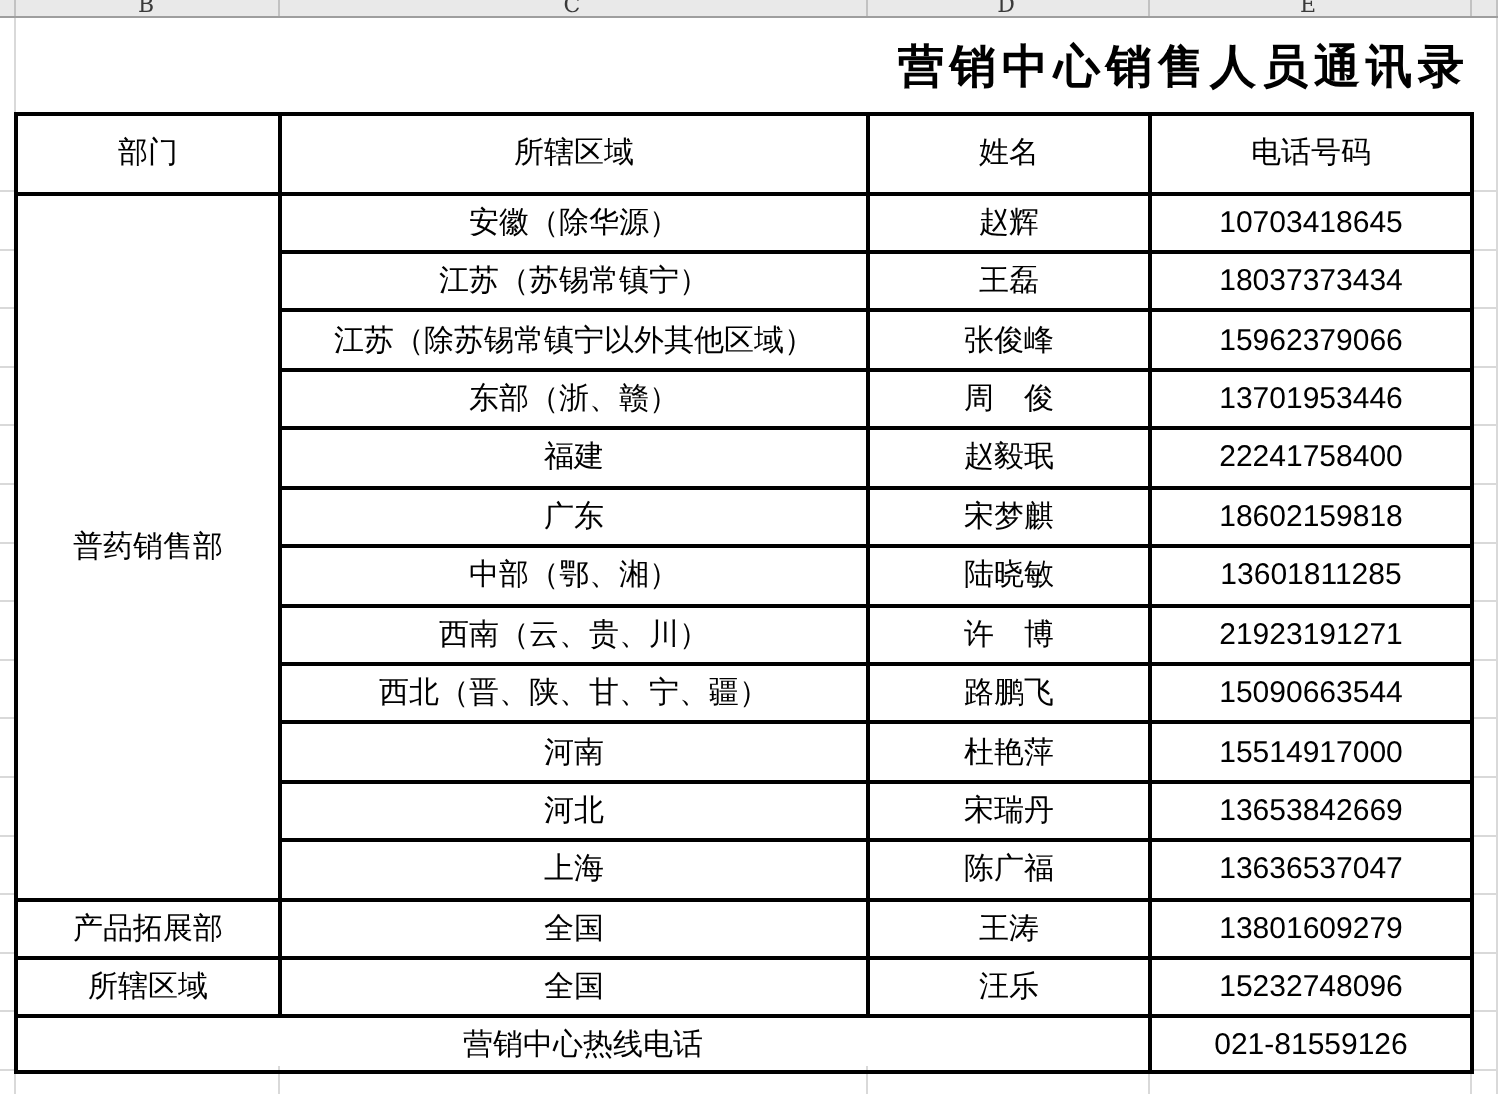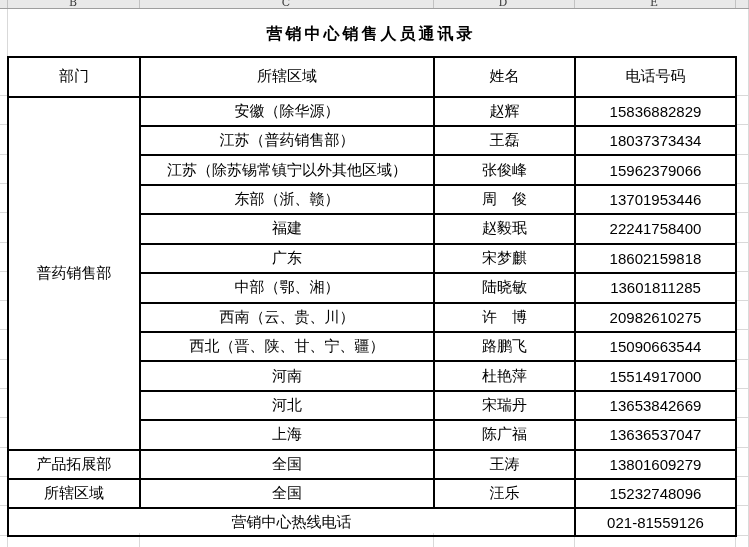--- a/index.html
+++ b/index.html
@@ -48,22 +48,22 @@
     background-image: repeating-linear-gradient(
       to bottom, #d9d9d9 0px, #d9d9d9 1px, transparent 1px, transparent 29.3px);
   }
 
   
   .title-cell {
     position: absolute;
     left: 7px; top: 9px;
     width: 728px; height: 34px;
     line-height: 49px;
-    text-align: center;
-    font-size: 16px;
+    text-align: right;
+    font-size: 23px;
     font-weight: bold;
     letter-spacing: 3px;
     white-space: nowrap;
   }
 
   
   table.directory {
     position: absolute;
     left: 7px; top: 56px;
     width: 728px; height: 481px;
@@ -125,24 +125,24 @@
         <td>部门</td>
         <td>所辖区域</td>
         <td>姓名</td>
         <td>电话号码</td>
       </tr>
 
       <tr class="row">
         <td rowspan="12">普药销售部</td>
         <td>安徽（除华源）</td>
         <td>赵辉</td>
-        <td class="phone">15836882829</td>
-      </tr>
-      <tr class="row">
-        <td>江苏（普药销售部）</td>
+        <td class="phone">10703418645</td>
+      </tr>
+      <tr class="row">
+        <td>江苏（苏锡常镇宁）</td>
         <td>王磊</td>
         <td class="phone">18037373434</td>
       </tr>
       <tr class="row">
         <td>江苏（除苏锡常镇宁以外其他区域）</td>
         <td>张俊峰</td>
         <td class="phone">15962379066</td>
       </tr>
       <tr class="row">
         <td>东部（浙、赣）</td>
@@ -160,21 +160,21 @@
         <td class="phone">18602159818</td>
       </tr>
       <tr class="row">
         <td>中部（鄂、湘）</td>
         <td>陆晓敏</td>
         <td class="phone">13601811285</td>
       </tr>
       <tr class="row">
         <td>西南（云、贵、川）</td>
         <td>许　博</td>
-        <td class="phone">20982610275</td>
+        <td class="phone">21923191271</td>
       </tr>
       <tr class="row">
         <td>西北（晋、陕、甘、宁、疆）</td>
         <td>路鹏飞</td>
         <td class="phone">15090663544</td>
       </tr>
       <tr class="row">
         <td>河南</td>
         <td>杜艳萍</td>
         <td class="phone">15514917000</td>

